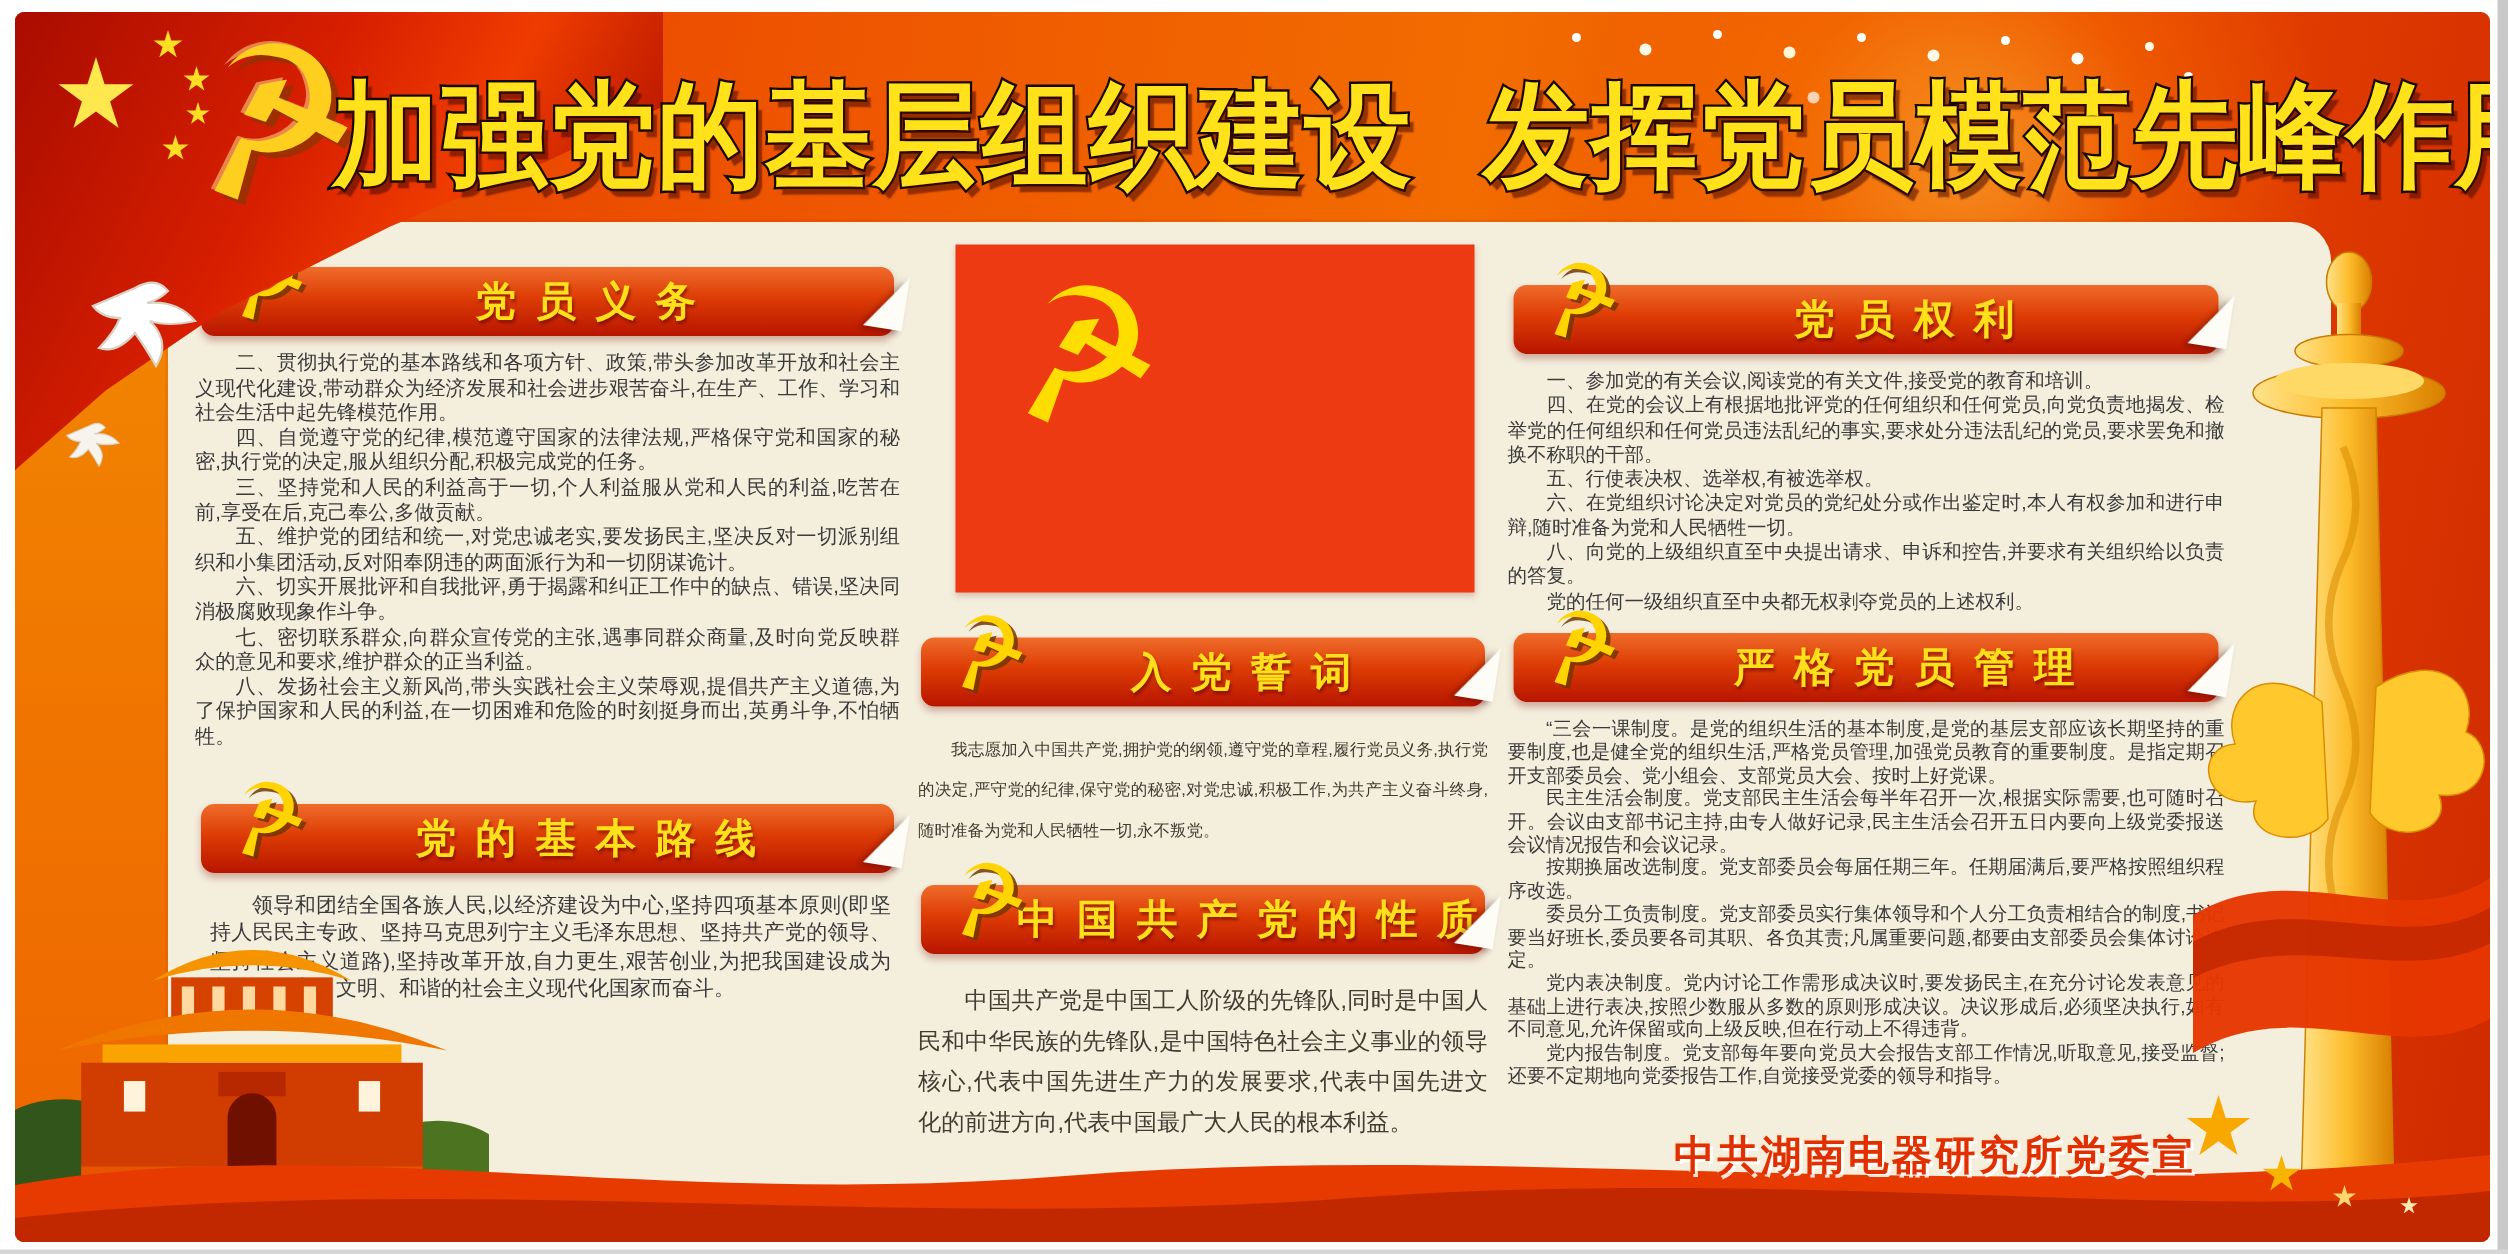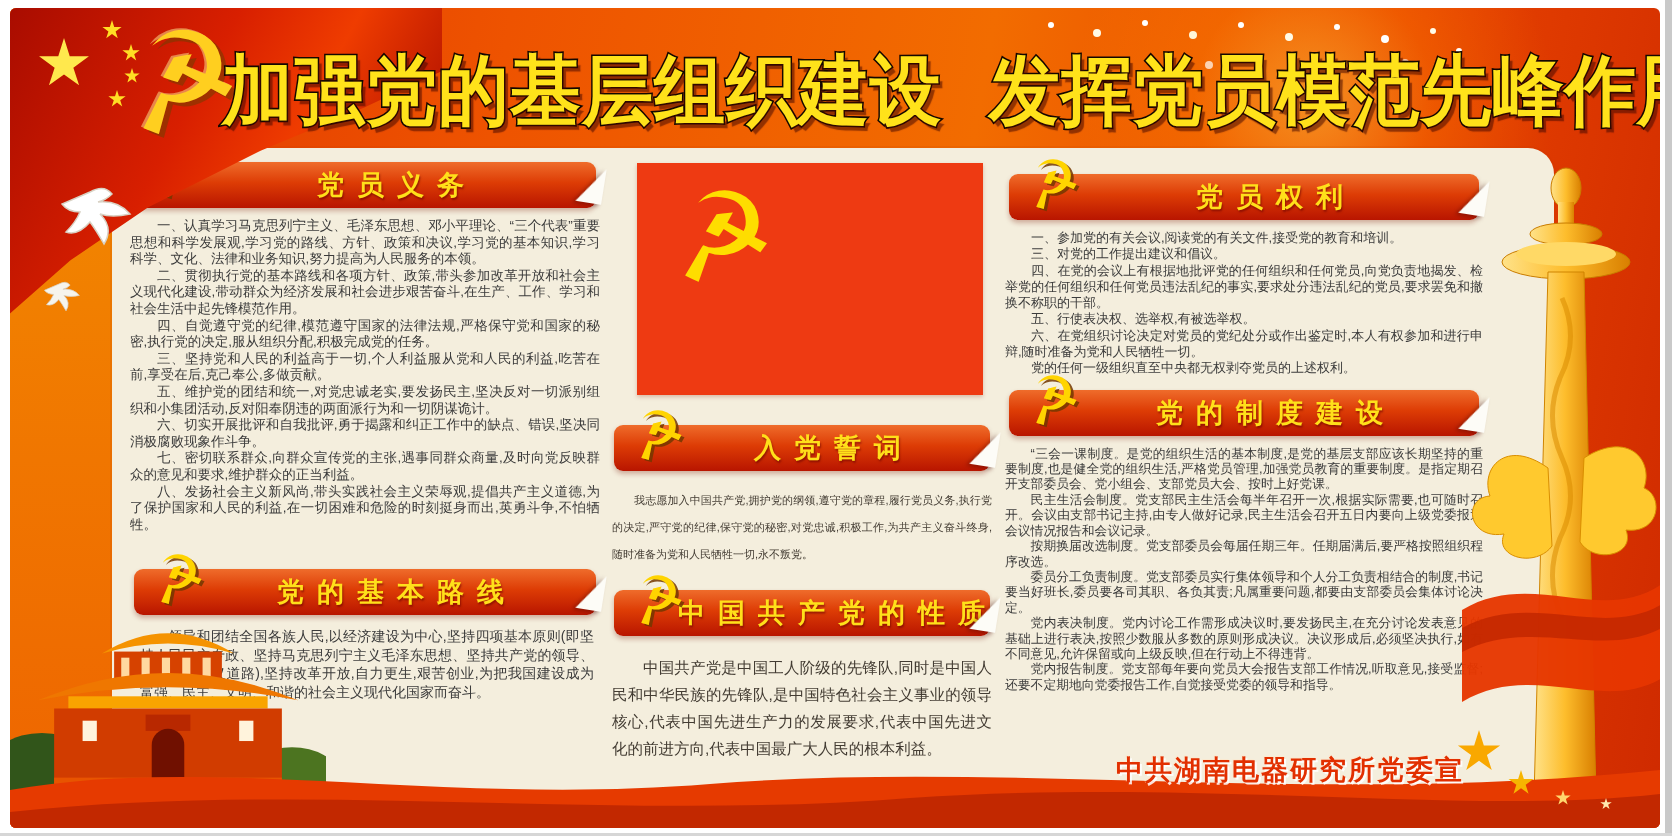--- a/index.html
+++ b/index.html
@@ -24,21 +24,21 @@
 
   
   .panel{position:absolute;left:102px;top:140px;width:1442px;height:648px;background:#f4eedd;
      border-radius:26px;box-shadow:0 0 0 2px rgba(190,60,0,.12);}
   .col{position:absolute;}
   .col-left{left:18px;top:14px;width:470px;}
   .col-mid{left:498px;top:15px;width:384px;}
   .col-right{left:893px;top:26px;width:478px;}
 
   
-  .banner{position:relative;height:46px;border-radius:9px;margin:0 4px 10px 4px;
+  .banner{position:relative;height:46px;border-radius:9px;margin:16px 4px 10px 4px;
      background:linear-gradient(180deg,#ef6c2b 0%,#dd3c05 45%,#b81500 100%);
      box-shadow:0 3px 5px rgba(120,20,0,.3);}
   .banner .emblem{position:absolute;left:16px;top:-20px;font-size:62px;line-height:60px;color:#ffd400;
      text-shadow:2px 3px 0 rgba(115,55,0,.85);transform:rotate(-18deg);font-family:"DejaVu Sans",sans-serif;}
   .banner .btitle{display:block;text-align:center;line-height:46px;color:#ffe01a;font-size:27px;font-weight:bold;
      letter-spacing:13px;padding-left:64px;text-shadow:1px 2px 2px rgba(100,0,0,.55);white-space:nowrap;}
   .banner::after{content:'';position:absolute;right:-8px;top:5px;border-style:solid;
      border-width:0 0 36px 26px;border-color:transparent transparent #fdfcf7 transparent;
      transform:rotate(9deg);filter:drop-shadow(-3px 2px 2px rgba(60,0,0,.4));}
 
@@ -113,21 +113,20 @@
     <div class="left-strip"></div>
 
     <div class="panel">
 
       <div class="col col-left">
         <div class="banner">
           <span class="emblem">☭</span>
           <span class="btitle">党员义务</span>
         </div>
         <div class="txt obligations">
-            <p>一、认真学习马克思列宁主义、毛泽东思想、邓小平理论、“三个代表”重要思想和科学发展观,学习党的路线、方针、政策和决议,学习党的基本知识,学习科学、文化、法律和业务知识,努力提高为人民服务的本领。</p>
             <p>二、贯彻执行党的基本路线和各项方针、政策,带头参加改革开放和社会主义现代化建设,带动群众为经济发展和社会进步艰苦奋斗,在生产、工作、学习和社会生活中起先锋模范作用。</p>
             <p>四、自觉遵守党的纪律,模范遵守国家的法律法规,严格保守党和国家的秘密,执行党的决定,服从组织分配,积极完成党的任务。</p>
             <p>三、坚持党和人民的利益高于一切,个人利益服从党和人民的利益,吃苦在前,享受在后,克己奉公,多做贡献。</p>
             <p>五、维护党的团结和统一,对党忠诚老实,要发扬民主,坚决反对一切派别组织和小集团活动,反对阳奉阴违的两面派行为和一切阴谋诡计。</p>
             <p>六、切实开展批评和自我批评,勇于揭露和纠正工作中的缺点、错误,坚决同消极腐败现象作斗争。</p>
             <p>七、密切联系群众,向群众宣传党的主张,遇事同群众商量,及时向党反映群众的意见和要求,维护群众的正当利益。</p>
             <p>八、发扬社会主义新风尚,带头实践社会主义荣辱观,提倡共产主义道德,为了保护国家和人民的利益,在一切困难和危险的时刻挺身而出,英勇斗争,不怕牺牲。</p>
           </div>
 
         <div class="banner basic-line">
@@ -161,30 +160,30 @@
           </div>
       </div>
 
       <div class="col col-right">
         <div class="banner">
           <span class="emblem">☭</span>
           <span class="btitle">党员权利</span>
         </div>
         <div class="txt rights">
             <p>一、参加党的有关会议,阅读党的有关文件,接受党的教育和培训。</p>
-            <p>三、对党的工作提出建议和倡议。</p>
             <p>四、在党的会议上有根据地批评党的任何组织和任何党员,向党负责地揭发、检举党的任何组织和任何党员违法乱纪的事实,要求处分违法乱纪的党员,要求罢免和撤换不称职的干部。</p>
             <p>五、行使表决权、选举权,有被选举权。</p>
             <p>六、在党组织讨论决定对党员的党纪处分或作出鉴定时,本人有权参加和进行申辩,随时准备为党和人民牺牲一切。</p>
+            <p>八、向党的上级组织直至中央提出请求、申诉和控告,并要求有关组织给以负责的答复。</p>
             <p>党的任何一级组织直至中央都无权剥夺党员的上述权利。</p>
           </div>
 
         <div class="banner institutions">
           <span class="emblem">☭</span>
-          <span class="btitle">党的制度建设</span>
+          <span class="btitle">严格党员管理</span>
         </div>
         <div class="txt institutions-txt">
             <p>“三会一课制度。是党的组织生活的基本制度,是党的基层支部应该长期坚持的重要制度,也是健全党的组织生活,严格党员管理,加强党员教育的重要制度。是指定期召开支部委员会、党小组会、支部党员大会、按时上好党课。</p>
             <p>民主生活会制度。党支部民主生活会每半年召开一次,根据实际需要,也可随时召开。会议由支部书记主持,由专人做好记录,民主生活会召开五日内要向上级党委报送会议情况报告和会议记录。</p>
             <p>按期换届改选制度。党支部委员会每届任期三年。任期届满后,要严格按照组织程序改选。</p>
             <p>委员分工负责制度。党支部委员实行集体领导和个人分工负责相结合的制度,书记要当好班长,委员要各司其职、各负其责;凡属重要问题,都要由支部委员会集体讨论决定。</p>
             <p>党内表决制度。党内讨论工作需形成决议时,要发扬民主,在充分讨论发表意见的基础上进行表决,按照少数服从多数的原则形成决议。决议形成后,必须坚决执行,如有不同意见,允许保留或向上级反映,但在行动上不得违背。</p>
             <p>党内报告制度。党支部每年要向党员大会报告支部工作情况,听取意见,接受监督;还要不定期地向党委报告工作,自觉接受党委的领导和指导。</p>
           </div>
       </div>

